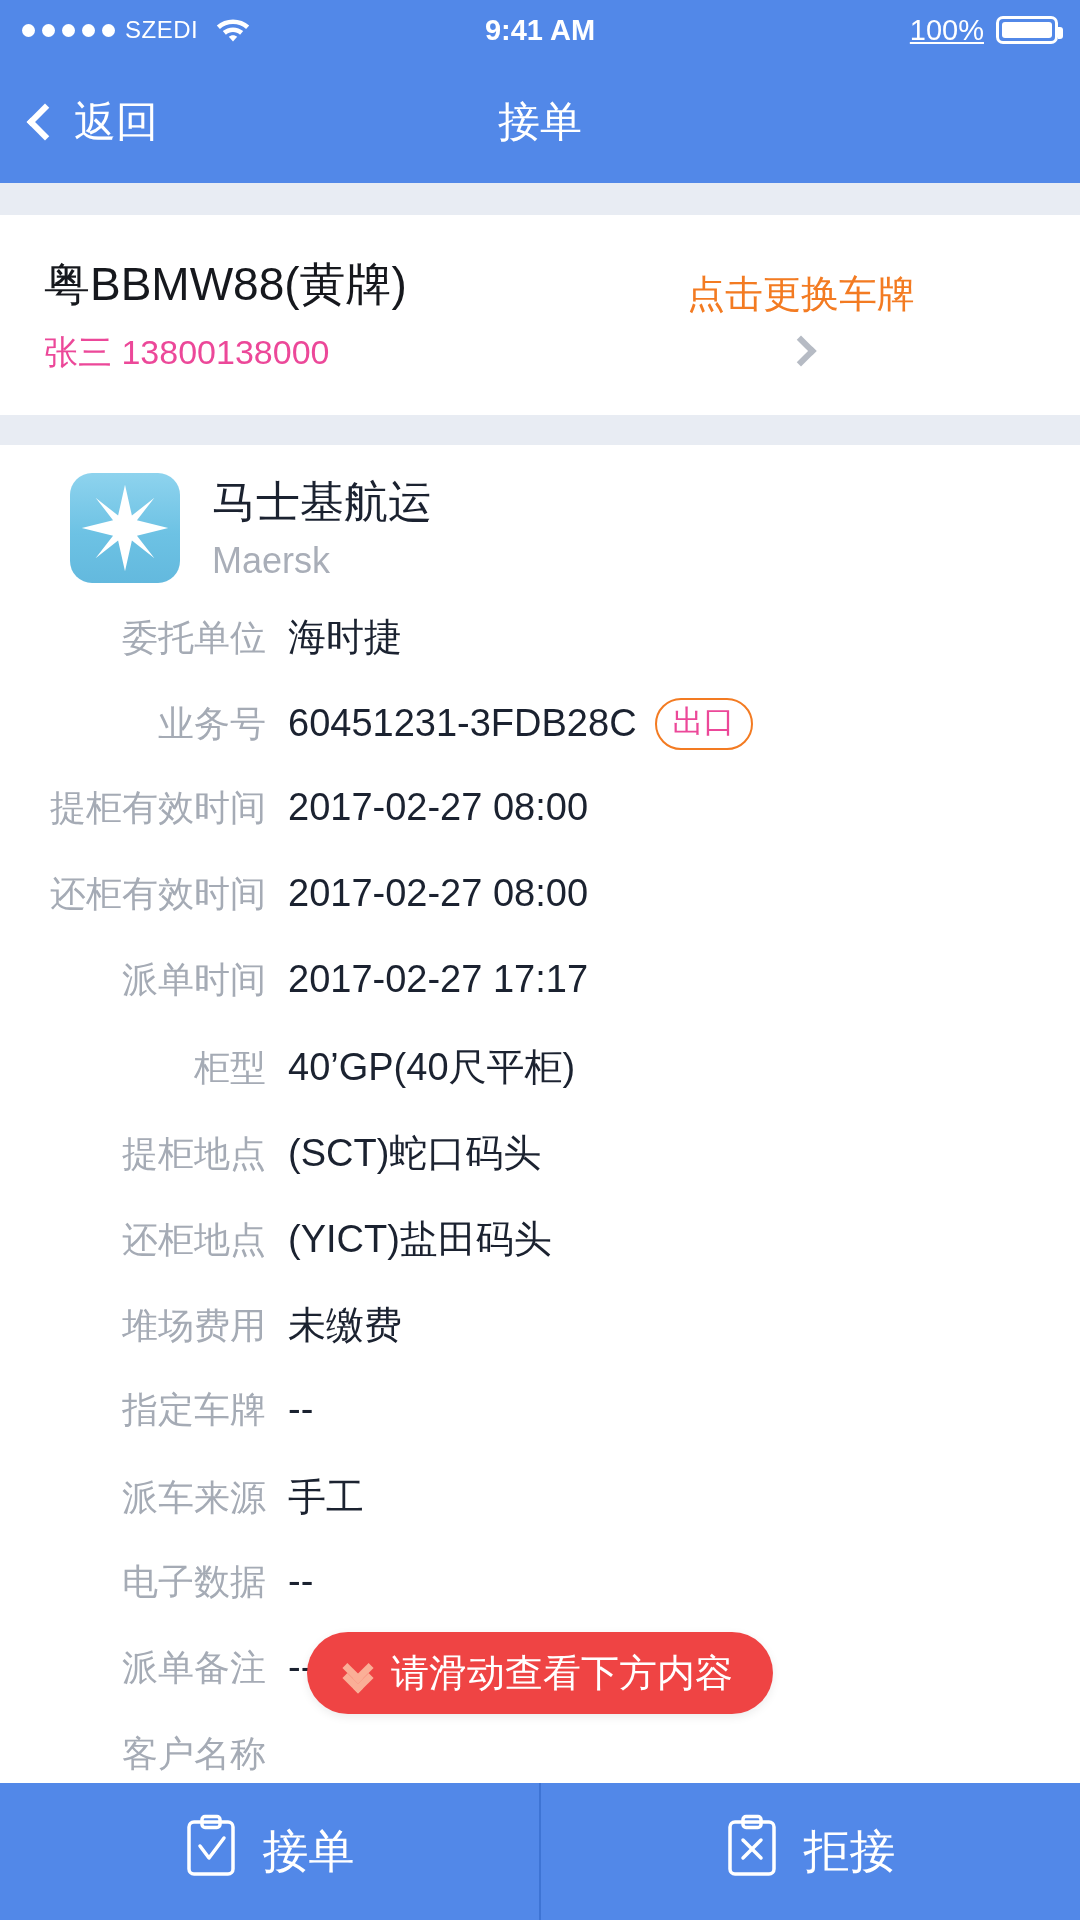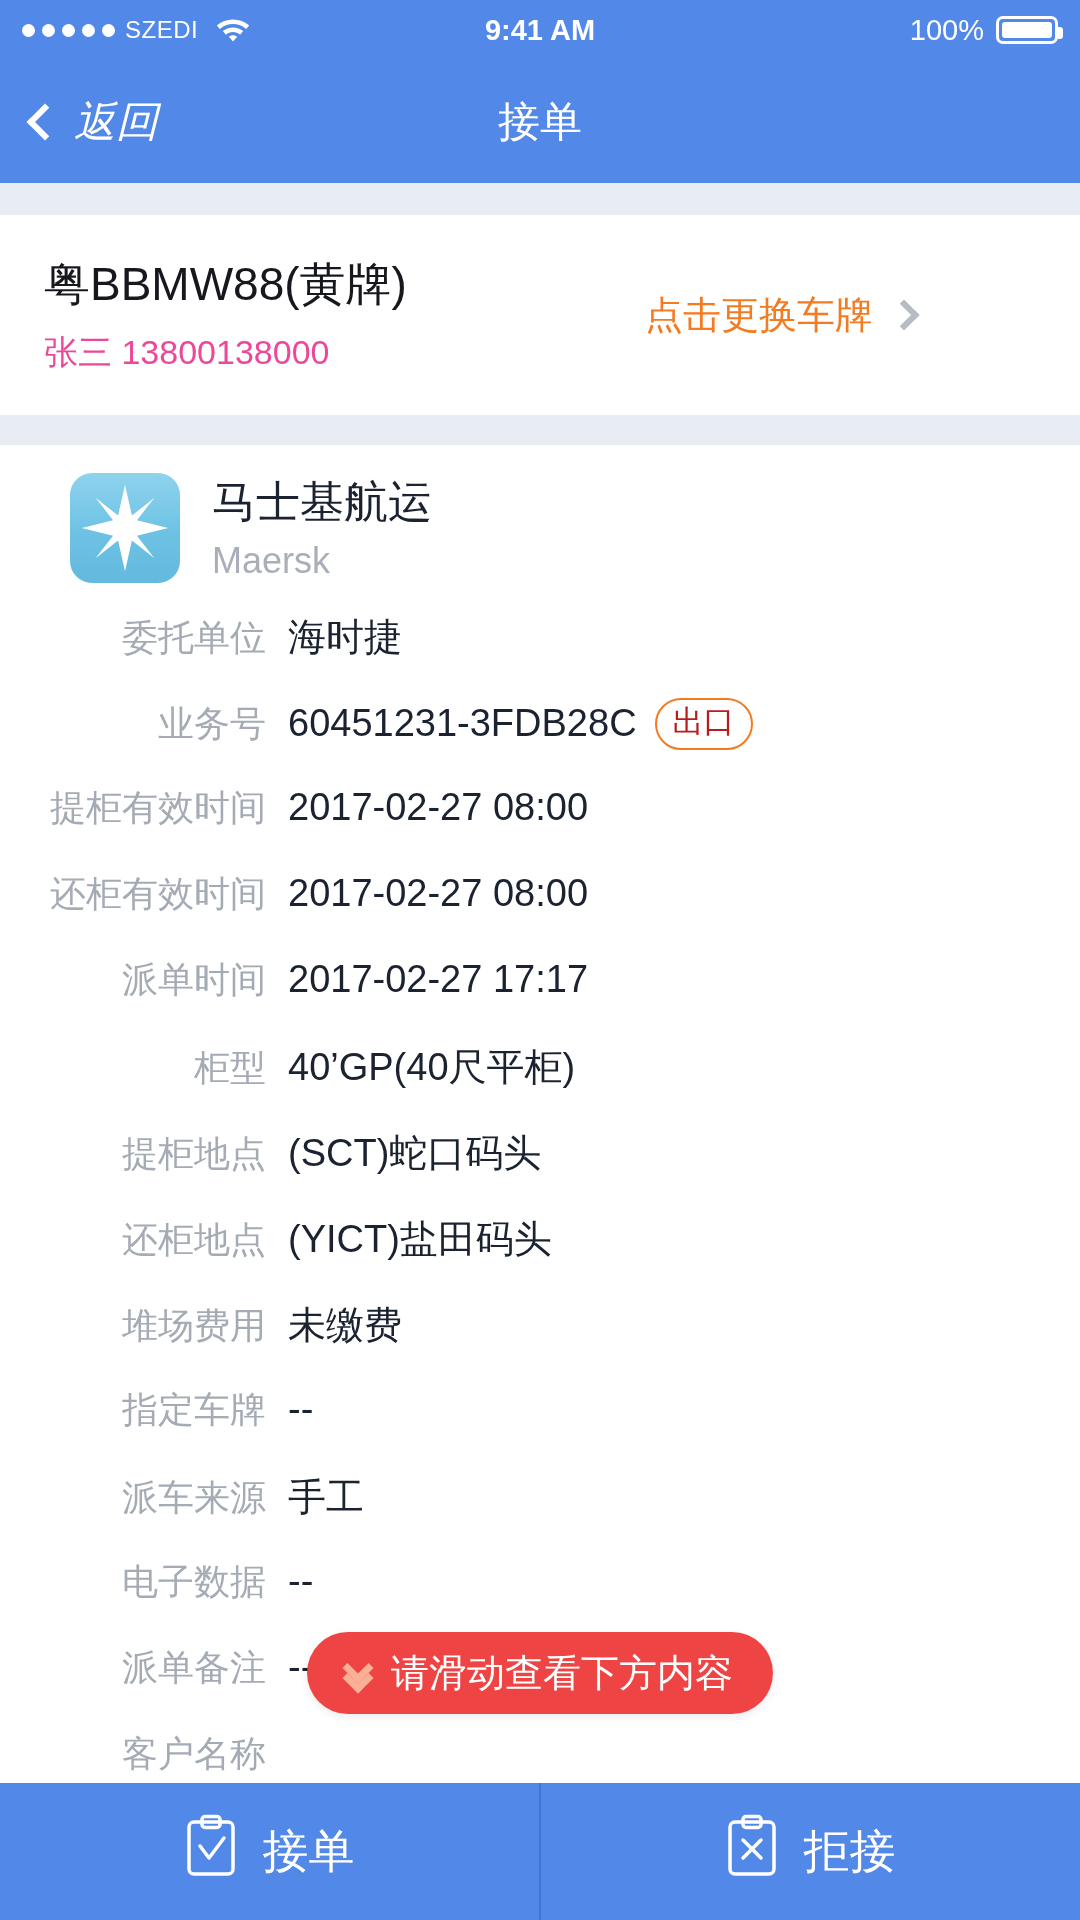--- a/index.html
+++ b/index.html
@@ -17,55 +17,55 @@
     position:absolute; top:0; left:0; width:1080px; height:60px;
     background:#5288e8; color:#fff;
     display:flex; align-items:center; padding:0 22px;
   }
   .sb-left{ display:flex; align-items:center; gap:10px; flex:1; }
   .dots{ display:flex; gap:7px; align-items:center; }
   .dots i{ width:13px; height:13px; border-radius:50%; background:#fff; display:block; }
   .carrier{ font-size:24px; letter-spacing:.5px; }
   .wifi{ display:inline-block; margin-left:6px; }
   .sb-center{ position:absolute; left:0; width:1080px; text-align:center; font-size:29px; font-weight:bold; pointer-events:none;}
-  .sb-right{ display:flex; align-items:center; gap:12px; justify-content:flex-end; flex:1; z-index:2;}
+  .sb-right{ display:flex; align-items:center; gap:12px; justify-content:flex-end; flex:1; z-index:2;text-decoration:underline;}
   .batt-pct{ font-size:29px; }
   .batt{ width:62px; height:28px; border:3px solid #fff; border-radius:7px; position:relative; }
   .batt::after{ content:""; position:absolute; right:-8px; top:8px; width:5px; height:12px; background:#fff; border-radius:0 3px 3px 0;}
   .batt i{ position:absolute; left:3px; top:3px; bottom:3px; right:3px; background:#fff; border-radius:3px; display:block;}
 
   
   .navbar{
     position:absolute; top:60px; left:0; width:1080px; height:123px;
     background:#5288e8; color:#fff;
   }
   .nav-back{
     position:absolute; left:18px; top:0; height:123px;
-    display:flex; align-items:center; gap:16px; padding:0 14px; cursor:pointer;font-style:italic;
+    display:flex; align-items:center; gap:16px; padding:0 14px; cursor:pointer;
   }
   .chev-left{ width:26px; height:26px; border-left:6px solid #fff; border-bottom:6px solid #fff; transform:rotate(45deg); }
   .nav-back-label{ font-size:42px; }
   .nav-title{
     position:absolute; left:0; top:0; width:1080px; height:123px;
     display:flex; align-items:center; justify-content:center;
     font-size:42px;
   }
 
   
   .gap{ background:#e8ecf3; width:1080px; }
 
   
   .plate-row{
     position:absolute; left:0; width:959px;
     display:flex; align-items:center; padding:0 44px; cursor:pointer;
   }
   .plate-left{ flex:1; }
   .plate-no{ font-size:46px; color:#16181d; letter-spacing:0px; }
   .plate-sub{ font-size:34px; color:#ec4899; margin-top:14px; }
-  .plate-right{ display:flex; align-items:center; gap:20px; }
+  .plate-right{ display:flex; align-items:center; gap:20px;flex-direction:column; }
   .plate-action{ font-size:38px; color:#f37b22; }
   .chev-right{ width:22px; height:22px; border-top:6px solid #b6bbc4; border-right:6px solid #b6bbc4; transform:rotate(45deg); }
 
   
   .carrier-row{
     position:absolute; left:0; width:1080px;
     display:flex; align-items:center; padding:0 30px; gap:32px;margin-left:40px;
   }
   .logo{
     width:110px; height:110px; border-radius:22px;
@@ -80,21 +80,21 @@
   .drow{ display:flex; align-items:baseline; height:86px; padding:0 30px; }
   .dlabel{
     width:236px; flex:none; text-align:right;
     font-size:36px; color:#a5abb5; white-space:nowrap;
   }
   .dvalue{
     margin-left:22px; font-size:38px; color:#1b2230;
     white-space:nowrap; display:flex; align-items:center; gap:18px;
   }
   .tag{
-    display:inline-block; border:2px solid #f37b22; color:#b91c1c;
+    display:inline-block; border:2px solid #f37b22; color:#ec4899;
     border-radius:28px; padding:3px 16px 6px; font-size:31px; line-height:1.25;text-align:right;
   }
 
   
   .scroll-hint{
     position:absolute; left:50%; transform:translateX(-50%);
     background:#ef4444; color:#fff; border-radius:48px;
     height:82px; display:flex; align-items:center; gap:22px;
     padding:0 40px; font-size:38px; white-space:nowrap; cursor:pointer;
     box-shadow:0 3px 10px rgba(0,0,0,.08);

